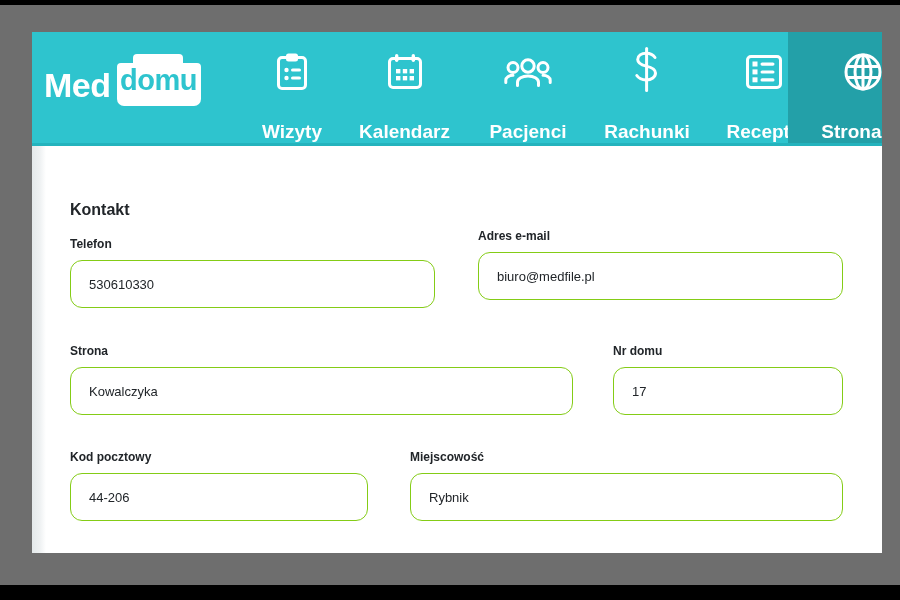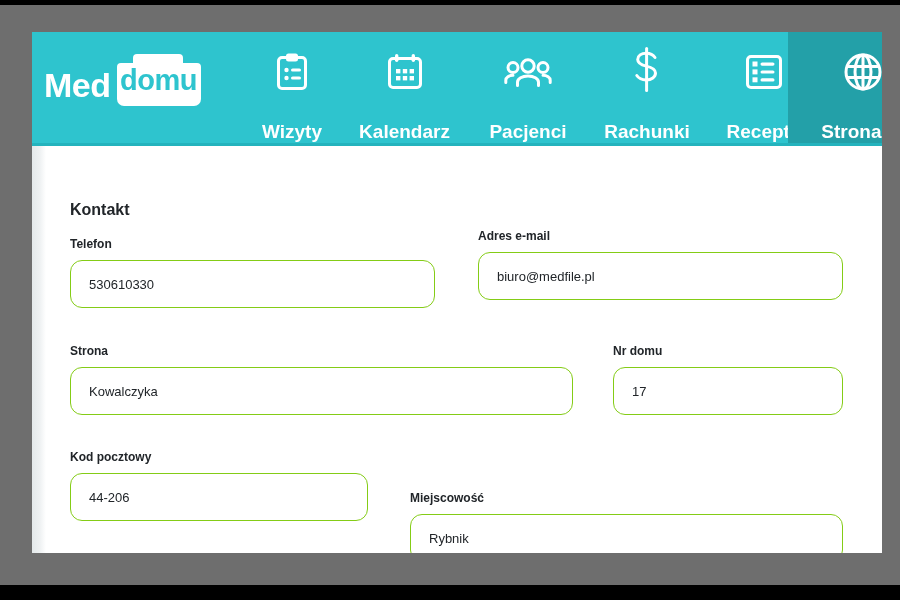--- a/index.html
+++ b/index.html
@@ -198,21 +198,21 @@
     outline: none;
   }
   .field-input::placeholder { color: #9aa2a8; }
 
   
   .f-telefon   { left: 38px;  top: 92px;  width: 365px; }
   .f-email     { left: 446px; top: 84px;  width: 365px; }
   .f-ulica     { left: 38px;  top: 199px; width: 503px; }
   .f-nrdomu    { left: 581px; top: 199px; width: 230px; }
   .f-kod       { left: 38px;  top: 305px; width: 298px; }
-  .f-miasto    { left: 378px; top: 305px; width: 433px; margin-top: 41px; }
+  .f-miasto    { left: 378px; top: 305px; width: 433px; }
 </style>
 </head>
 <body>
 
 <div id="screen">
 
   <div class="backdrop"></div>
 
   <div class="window">
 

